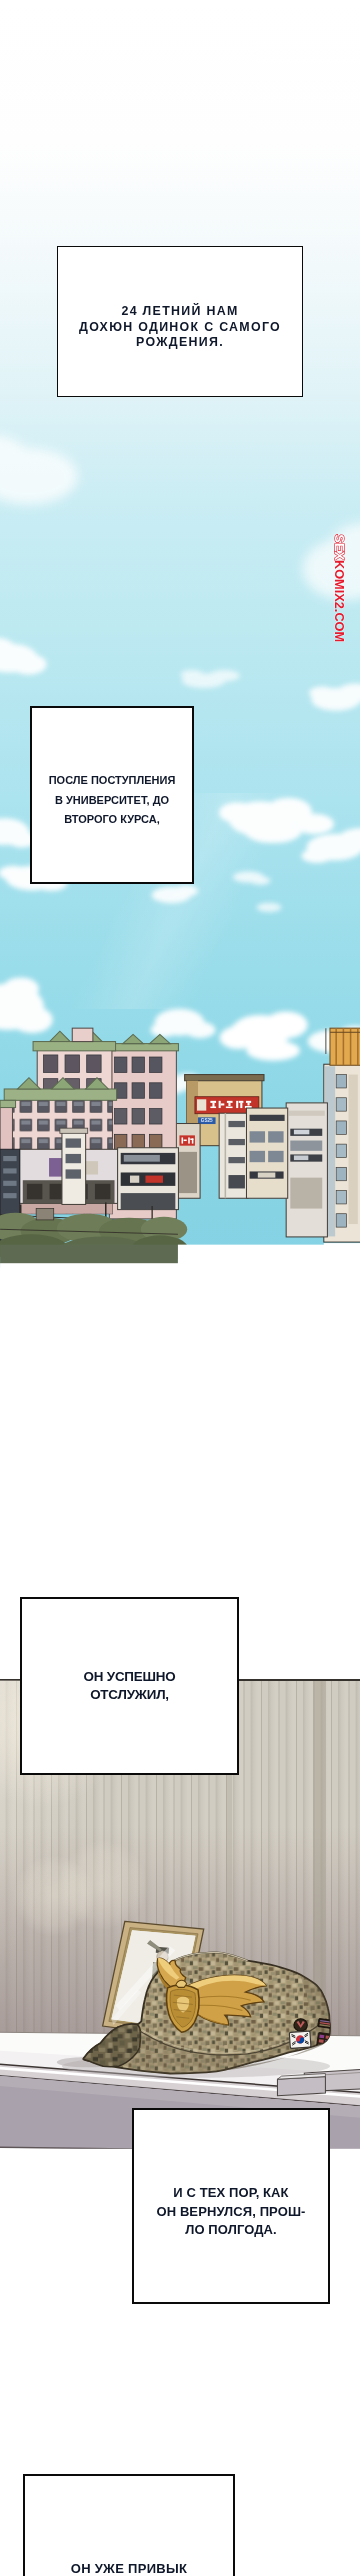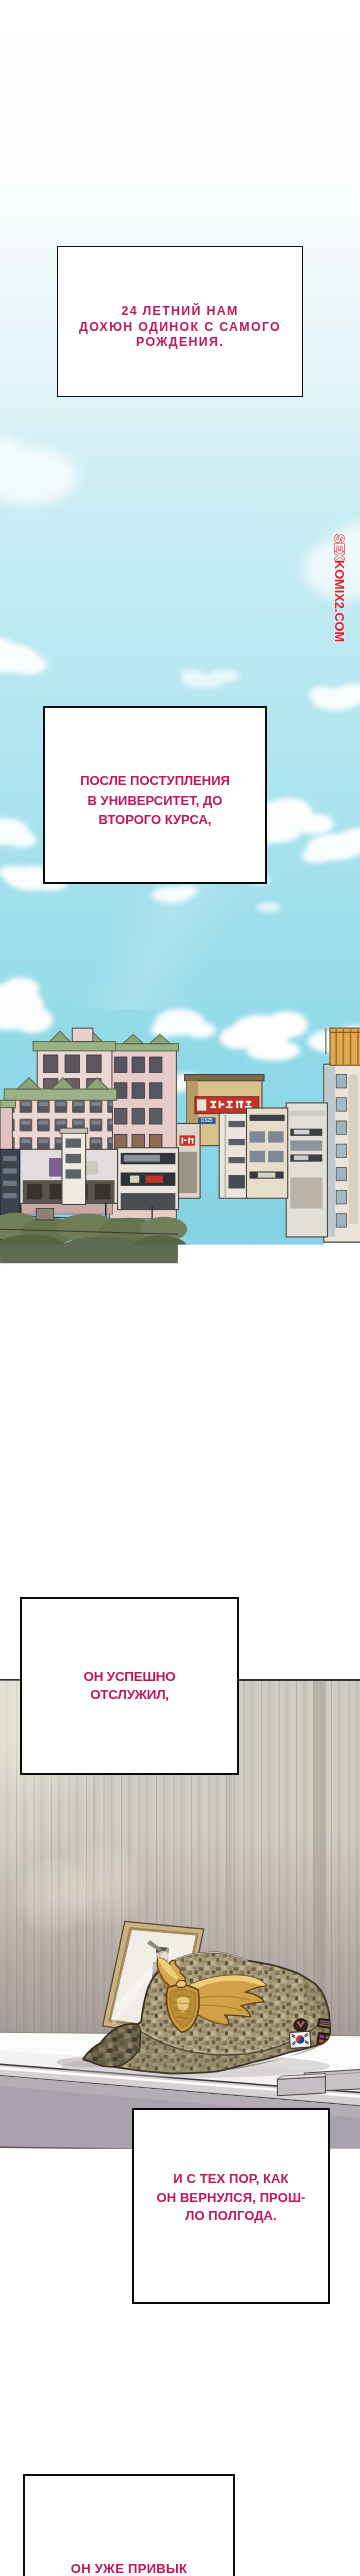--- a/index.html
+++ b/index.html
@@ -1,20 +1,20 @@
 <!DOCTYPE html>
 <html style="font-size:8.2px"><head>
 <meta charset="utf-8">
 <style>
 html,body{margin:0;padding:0;background:#fff;}
 #page{position:relative;width:361px;height:2695px;overflow:hidden;background:#fff;
   font-family:"Liberation Sans",sans-serif;}
 .abs{position:absolute;}
 .tbox{position:absolute;background:#fff;border:2.1px solid #0a0a0a;box-sizing:border-box;
-  text-align:center;font-weight:bold;color:#be185d;}
+  text-align:center;font-weight:bold;color:#0f172a;}
 .tbox>div{position:absolute;left:0;right:0;}
 </style>
 </head>
 <body>
 <div id="page">
 
 <div class="abs" id="sky" style="left:0;top:0;width:361px;height:1273px;
 background:linear-gradient(180deg,#ffffff 0px,#fefefe 144px,#f2f9fb 268px,#e0f3f7 392px,#cbedf4 495px,#bde9f1 629px,#aee4ef 773px,#a0dfec 902px,#96dbe9 1005px,#8dd7e7 1108px,#86d3e4 1211px,#84d2e4 1273px);"></div>
 
 <div class="abs" style="left:-77px;top:793px;width:515px;height:216px;background:linear-gradient(115deg,rgba(255,255,255,0) 40%,rgba(255,255,255,0.16) 50%,rgba(255,255,255,0) 60%);"></div>
@@ -561,31 +561,31 @@
     </g>
     </g>
   </g>
 </g>
 </svg>
 
 <div class="tbox" style="left:57px;top:246px;width:246px;height:151px;border-width:1.5px;font-size:12.4px;line-height:15.5px;letter-spacing:1.3px;">
   <div style="top:57px;">24 ЛЕТНИЙ НАМ<br>ДОХЮН ОДИНОК С САМОГО<br>РОЖДЕНИЯ.</div>
 </div>
 
-<div class="tbox" style="left:43px;top:706px;width:224px;height:178px;font-size:13px;line-height:19.6px;letter-spacing:0px;">
+<div class="tbox" style="left:30px;top:706px;width:164px;height:178px;font-size:11px;line-height:19.6px;letter-spacing:0px;">
   <div style="top:63px;">ПОСЛЕ ПОСТУПЛЕНИЯ<br>В УНИВЕРСИТЕТ, ДО<br>ВТОРОГО КУРСА,</div>
 </div>
 
 
 <div class="tbox" style="left:20px;top:1597px;width:219px;height:178px;border-width:2.6px;font-size:13.4px;line-height:18px;letter-spacing:-0.2px;">
   <div style="top:69px;">ОН УСПЕШНО<br>ОТСЛУЖИЛ,</div>
 </div>
 
 <div class="tbox" style="left:132px;top:2108px;width:198px;height:196px;font-size:13px;line-height:18.5px;letter-spacing:0.1px;">
-  <div style="top:60px;">И С ТЕХ ПОР, КАК<br>ОН ВЕРНУЛСЯ, ПРОШ-<br>ЛО ПОЛГОДА.</div>
+  <div style="top:74px;">И С ТЕХ ПОР, КАК<br>ОН ВЕРНУЛСЯ, ПРОШ-<br>ЛО ПОЛГОДА.</div>
 </div>
 
 <div class="tbox" style="left:23px;top:2474px;width:212px;height:221px;border-bottom:none;font-size:13px;line-height:17.5px;letter-spacing:0.3px;">
   <div style="top:84px;">ОН УЖЕ ПРИВЫК<br>К ОБЩЕСТВУ, И НАЧАЛ-<br>СЯ НОВЫЙ СЕМЕСТР.</div>
 </div>
 
 </div>
 
 
 </body></html>

